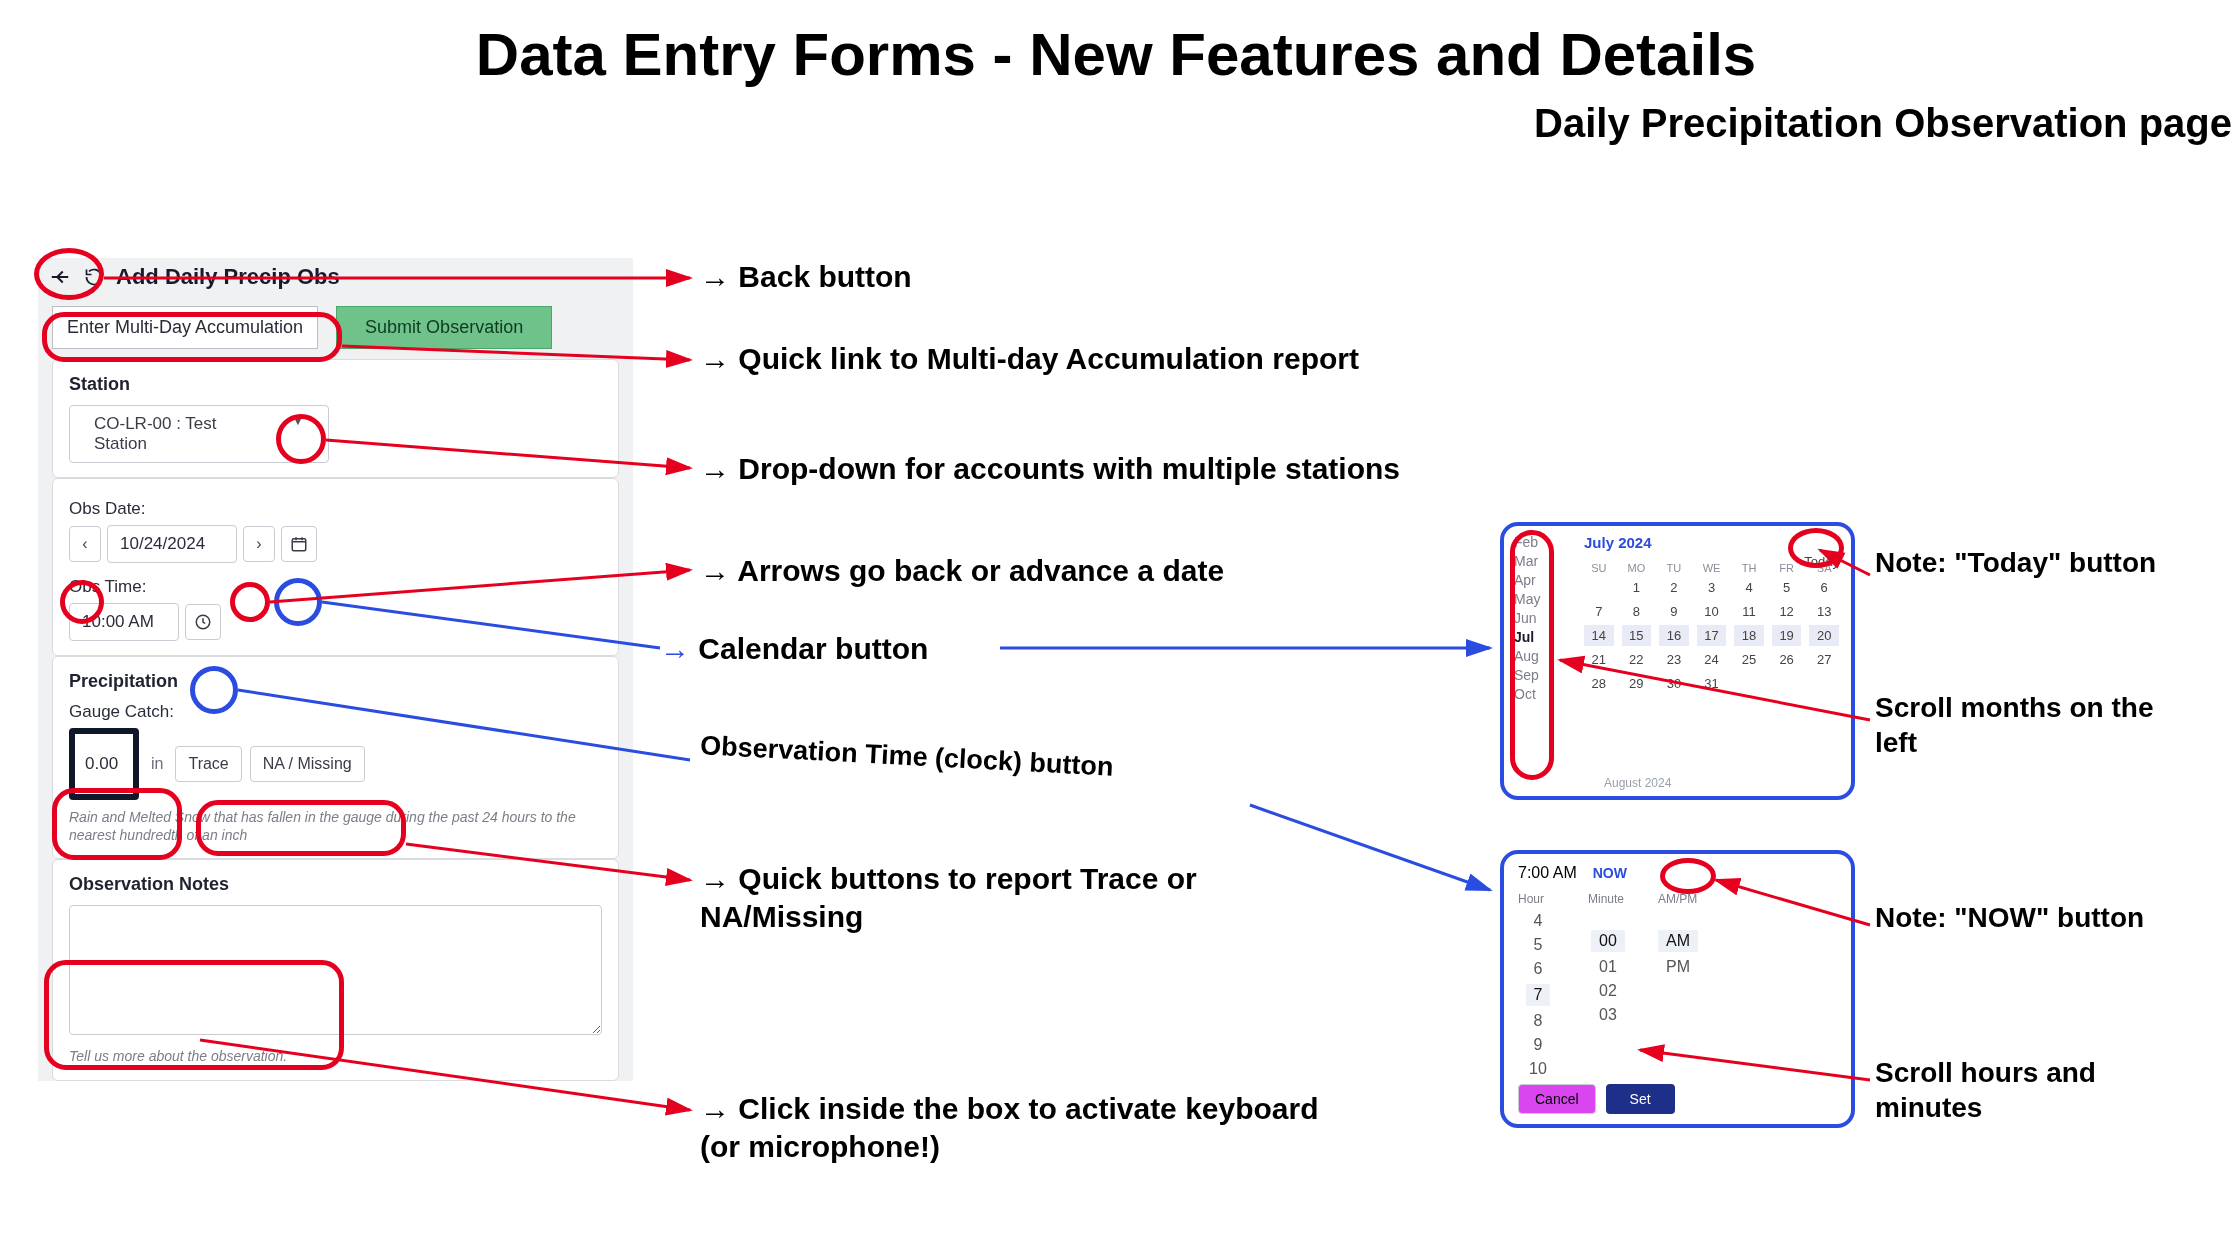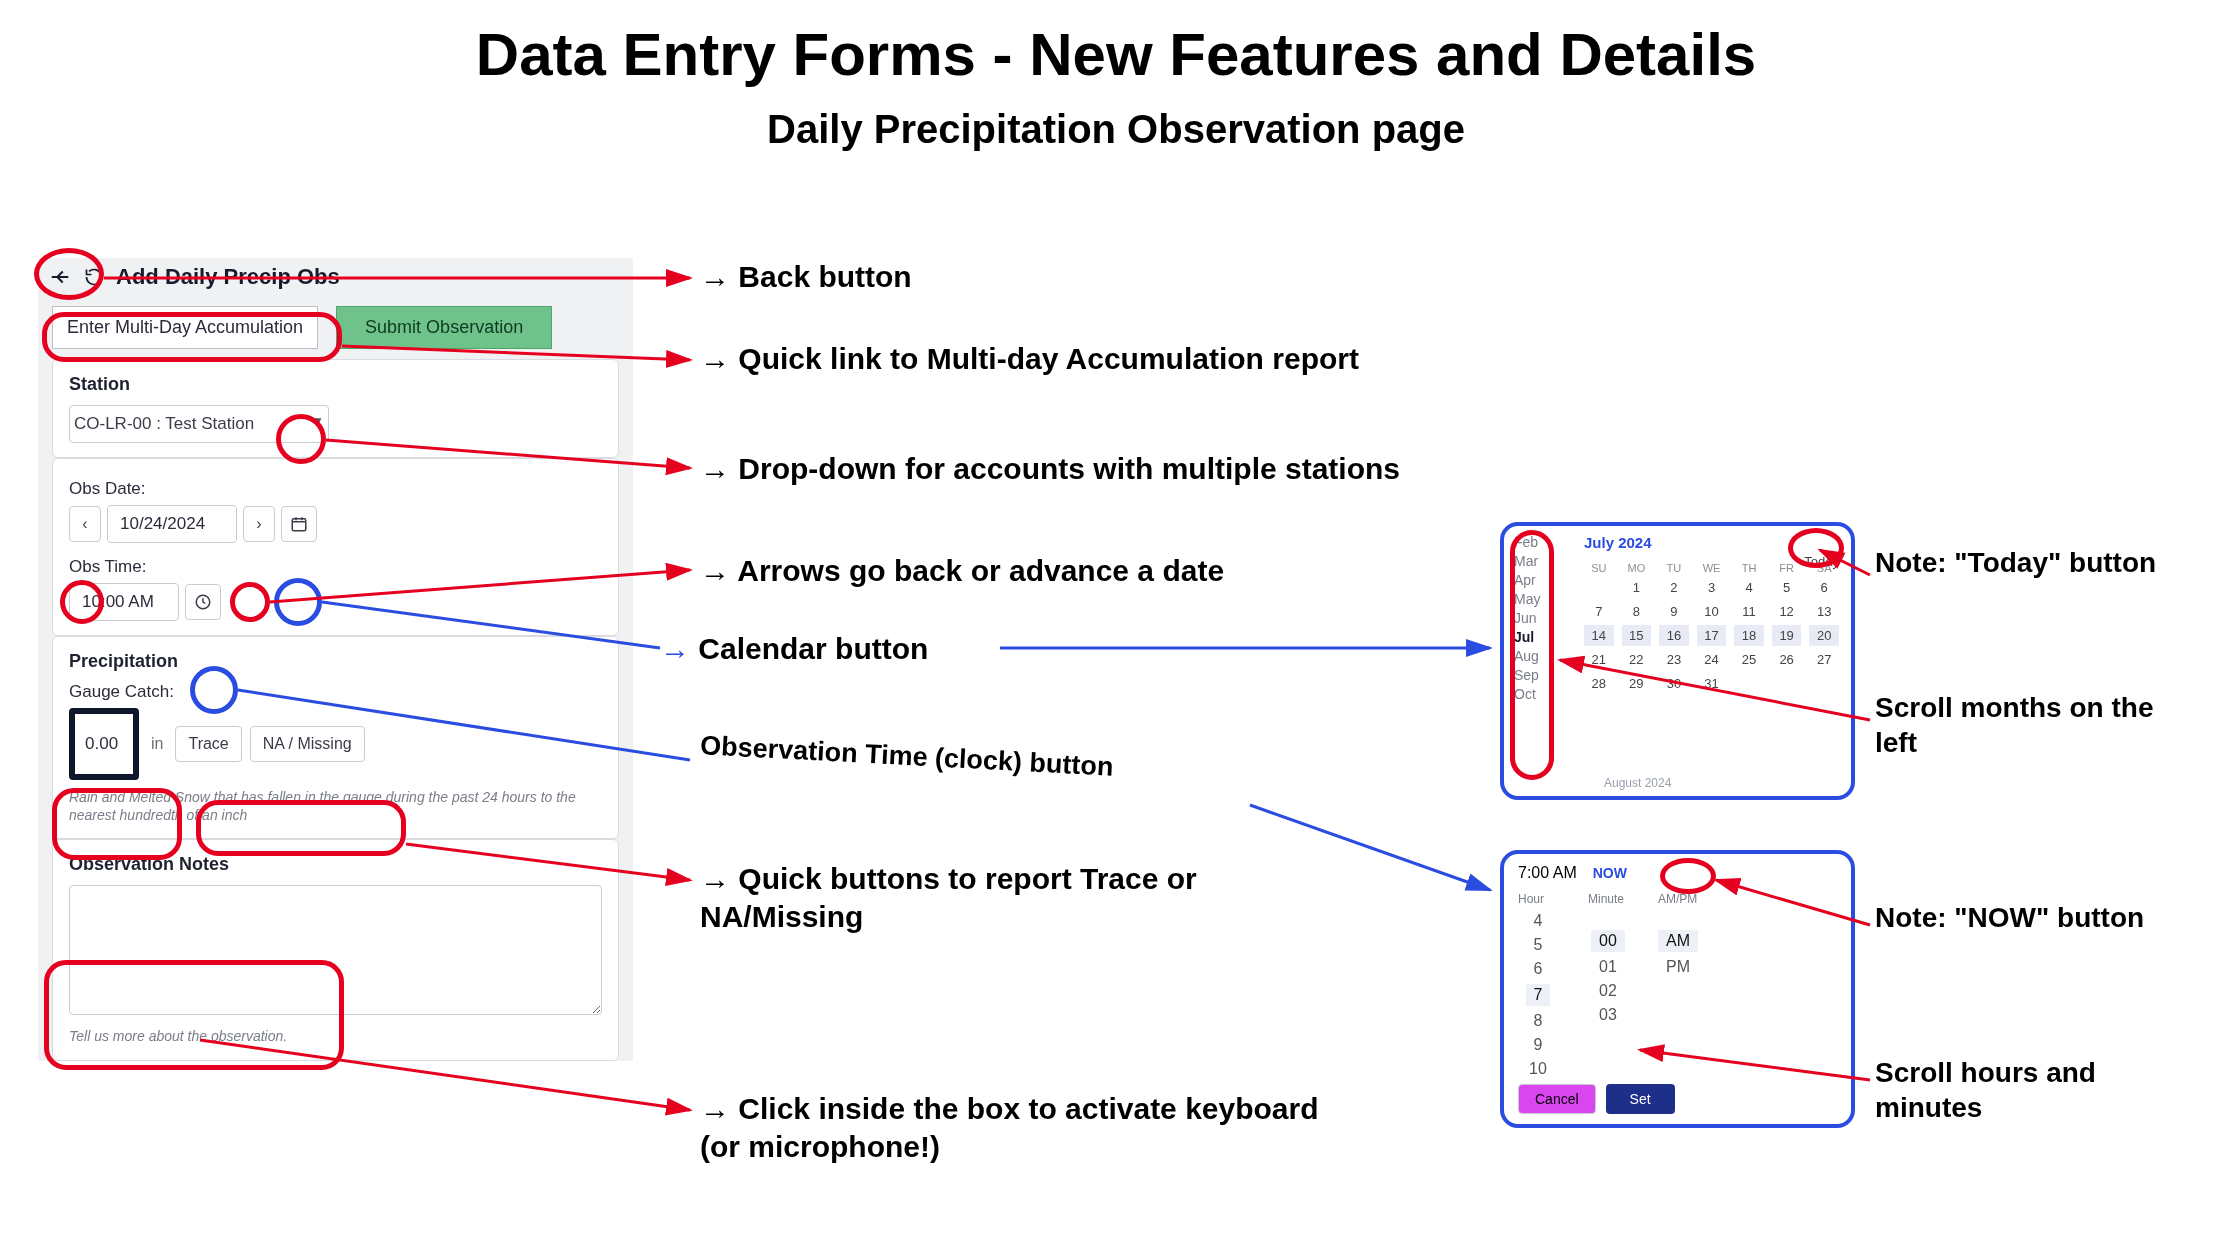--- a/index.html
+++ b/index.html
@@ -5,21 +5,21 @@
   * { box-sizing: border-box; margin: 0; padding: 0; }
   body {
     font-family: -apple-system, BlinkMacSystemFont, "Segoe UI", Arial, sans-serif;
     background: #fff;
     width: 2232px;
     height: 1248px;
     position: relative;
     overflow: hidden;
   }
   .title { text-align: center; font-size: 60px; font-weight: 800; margin-top: 20px; }
-  .subtitle { text-align: center; font-size: 40px; font-weight: 700; margin-top: 18px; }
+  .subtitle { text-align: right; font-size: 40px; font-weight: 700; margin-top: 12px; }
 
   
   .form-col {
     position: absolute;
     left: 38px;
     top: 258px;
     width: 595px;
     background: #f0f1f3;
   }
   .form-header {
@@ -40,21 +40,21 @@
     background:#6fc38a; border:1px solid #4aa86a; padding:10px 28px; font-size:18px; color:#0e3a1f;
   }
 
   .card {
     background:#fff; border:1px solid #d9dbe0; border-radius:6px; margin:0 14px; padding:14px 16px;
   }
   .card-label { font-size:18px; font-weight:600; color:#1f2230; margin-bottom:10px; }
   .card-sublabel { font-size:17px; color:#2a2d3a; margin:6px 0; }
   .select-box {
     display:flex; align-items:flex-start; justify-content:space-between;
-    border:1px solid #c9ccd2; border-radius:4px; padding:8px 4px; background:#fff;
+    border:1px solid #c9ccd2; border-radius:4px; padding:8px 24px; background:#fff;
     font-size:17px; color:#3a3d48; width:260px;gap:34px;
   }
   .chev-down { font-size:12px; color:#555; }
 
   .row { display:flex; align-items:center; gap:6px; }
   .step-btn {
     width:32px; height:36px; border:1px solid #c9ccd2; background:#fff; border-radius:4px;
     display:flex; align-items:center; justify-content:center; font-size:16px; color:#444;
   }
   .date-box {

